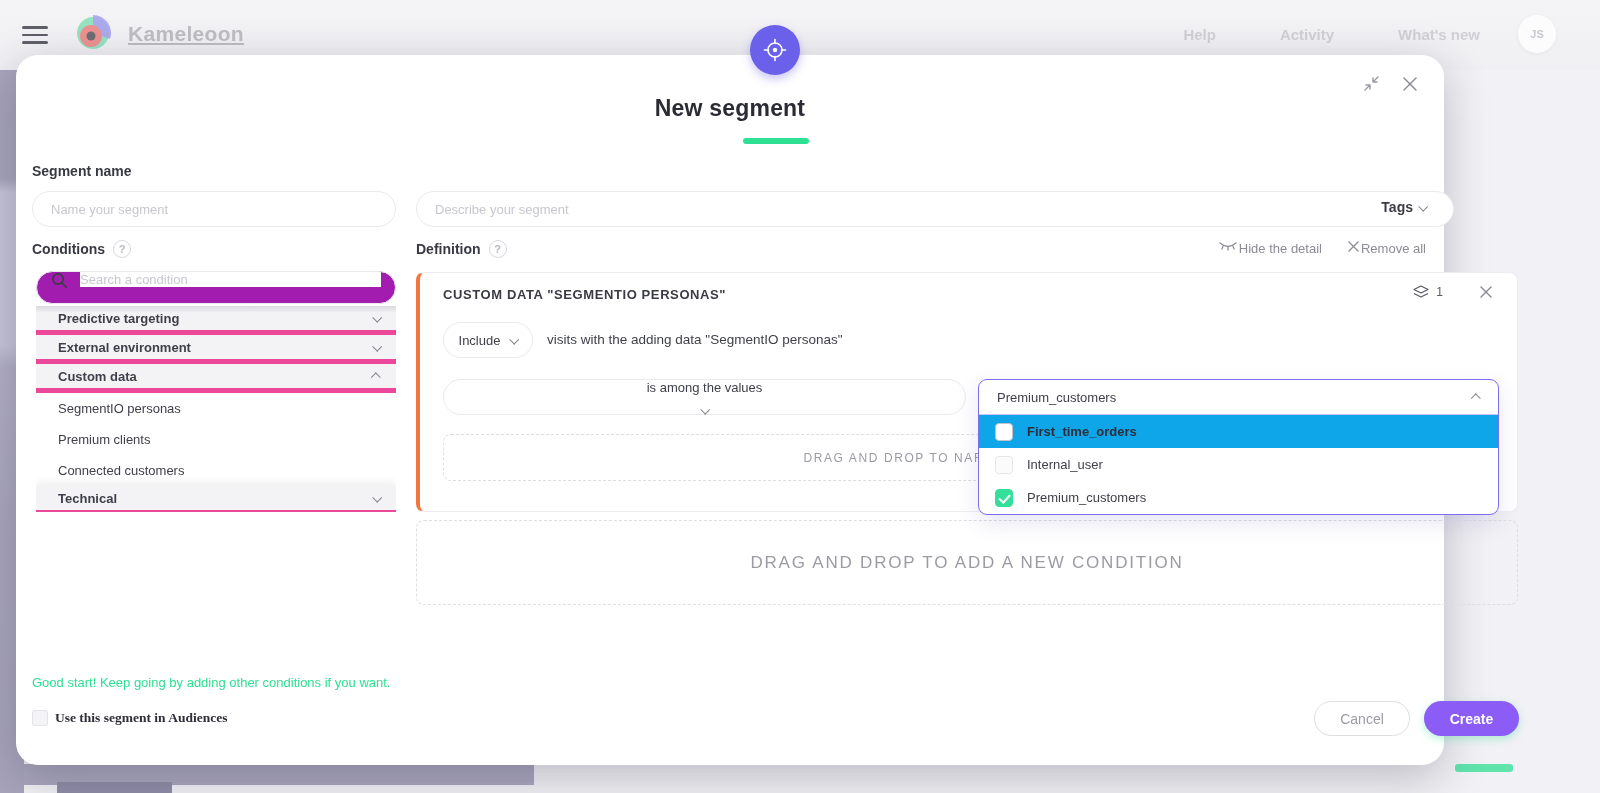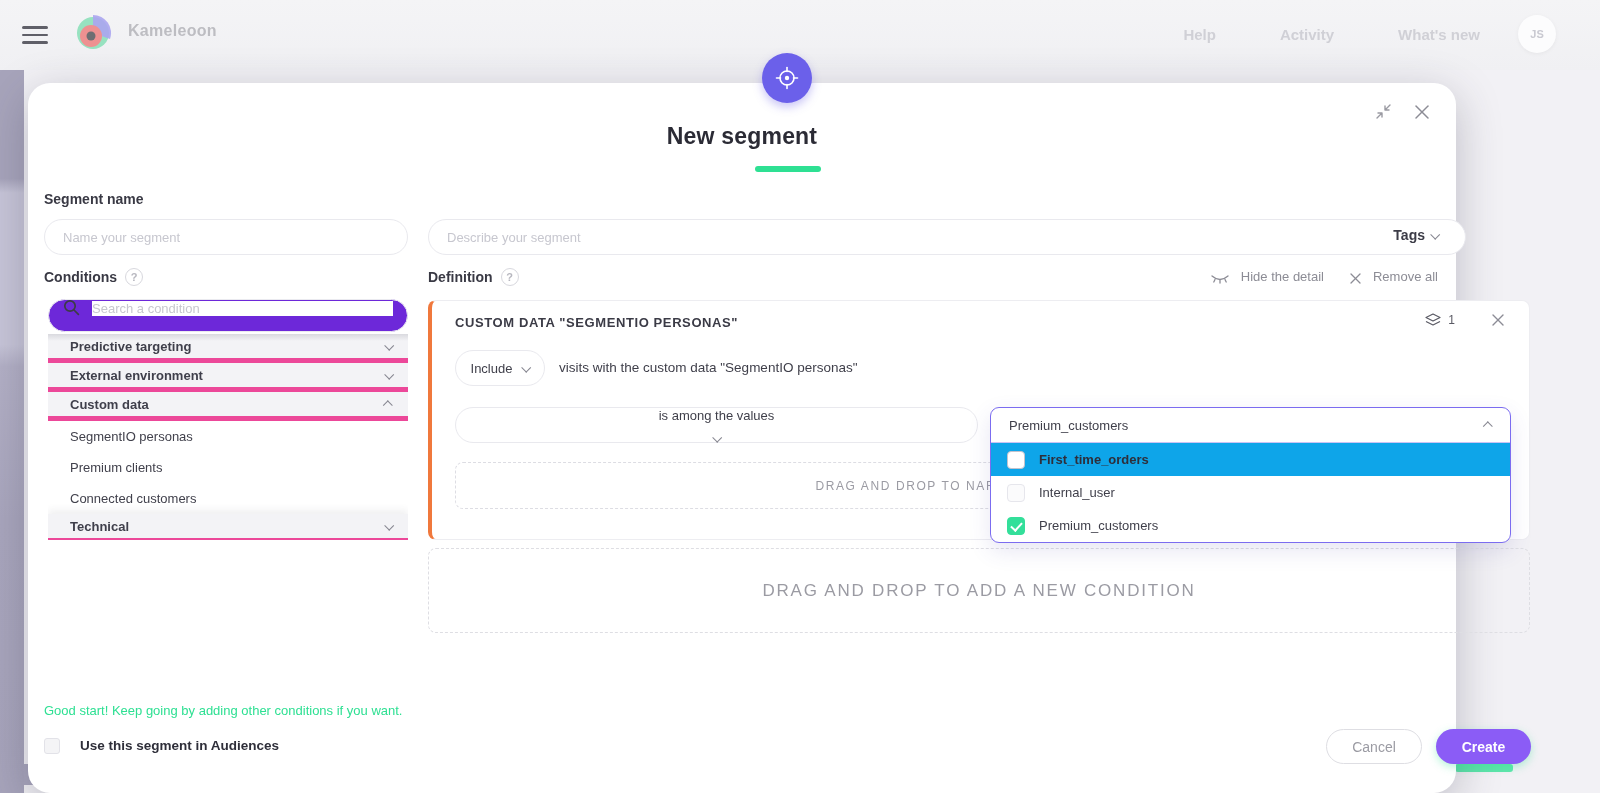--- a/index.html
+++ b/index.html
@@ -9,69 +9,69 @@
     background:#f2f1f5;
     font-family:"Liberation Sans", sans-serif;
     color:#3a3a45;
   }
   
   .topbar { position:absolute; left:0; top:0; width:1600px; height:70px;
     background:linear-gradient(#f4f4f6,#f0f0f3); }
   .hamburger { position:absolute; left:22px; top:26px; width:26px; height:18px; cursor:pointer; }
   .hamburger span { display:block; height:2.5px; background:#5f5f68; border-radius:2px; margin-bottom:5px; }
   .brand-logo { position:absolute; left:72px; top:13px; width:44px; height:44px; }
-  .brand-name { position:absolute; left:128px; top:22px; font-size:16px; font-weight:700;
-    color:#bdbdc2; letter-spacing:.3px; }
+  .brand-name { position:absolute; left:128px; top:22px; font-size:21px; font-weight:700;
+    color:#bdbdc2; letter-spacing:.3px;text-decoration:underline; }
   .topnav { position:absolute; right:120px; top:26px; display:flex; gap:64px; }
   .topnav .navlink { font-size:15px; font-weight:700; color:#d0d0d6; cursor:pointer; }
   .avatar { position:absolute; right:44px; top:15px; width:38px; height:38px; border-radius:50%;
     background:#fcfcfd; box-shadow:0 1px 4px rgba(0,0,0,.05);
     display:flex; align-items:center; justify-content:center;
     font-size:11px; font-weight:700; color:#c9c9d1; }
   
   .strip-left { position:absolute; left:0; top:70px; width:24px; height:723px;
     background:linear-gradient(180deg,#a7a4bb 0%,#a7a4bb 15%,#c7c5d8 17%,#c7c5d8 38%,#b3b0c6 41%,#a9a6bd 62%,#a7a4bb 100%); }
   .band-bottom { position:absolute; left:24px; top:764px; width:510px; height:21px; background:#a9a6bd; }
   .band-bottom-dark { position:absolute; left:57px; top:782px; width:115px; height:11px; background:#8f8ca7; }
   .green-sliver { position:absolute; left:1455px; top:764px; width:58px; height:8px;
     border-radius:3px; opacity:.75; }
   
-  .modal { position:absolute; left:28px; top:55px; width:1428px; height:710px;
-    background:#fff; border-radius:22px; box-shadow:0 12px 45px rgba(45,45,70,.28);margin-top:28px; }
+  .modal { position:absolute; left:16px; top:55px; width:1428px; height:710px;
+    background:#fff; border-radius:22px; box-shadow:0 12px 45px rgba(45,45,70,.28); }
   .modal-icon { position:absolute; left:734px; top:-30px; width:50px; height:50px; border-radius:50%;
     display:flex; align-items:center; justify-content:center; box-shadow:0 4px 10px rgba(100,90,230,.35); }
   .win-controls { position:absolute; right:26px; top:20px; display:flex; gap:22px; align-items:center; }
   .win-controls .ctl { cursor:pointer; color:#9a9aa2; }
   .modal-title { position:absolute; left:0; top:40px; width:100%; text-align:center;
     font-size:23px; font-weight:800; color:#2b2b35; letter-spacing:.2px; }
   .title-underline { position:absolute; left:727px; top:83px; width:66px; height:6px; border-radius:3px; }
   .lbl { font-size:14px; font-weight:700; color:#393944; }
   .seg-name-lbl { position:absolute; left:16px; top:108px; }
   .name-input { position:absolute; left:16px; top:136px; width:364px; height:36px; }
   .desc-input { position:absolute; left:400px; top:136px; width:1038px; height:36px; }
   input.txt { width:100%; height:100%; border:1px solid #e9e9ee; border-radius:18px;
     padding:0 18px; font-size:13px; font-family:"Liberation Sans",sans-serif; color:#3a3a45; outline:none; }
   input.txt::placeholder { color:#c7c7cf; }
   .tags-dd { position:absolute; right:18px; top:144px; display:flex; align-items:center; gap:6px;
     cursor:pointer; font-size:14px; font-weight:700; color:#3c3c47; }
   .row-heads { position:absolute; left:0; top:185px; width:100%; height:20px; }
   .conds-lbl { position:absolute; left:16px; top:0; display:flex; align-items:center; gap:8px; }
   .def-lbl { position:absolute; left:400px; top:0; display:flex; align-items:center; gap:8px; }
   .def-actions { position:absolute; right:18px; top:1px; display:flex; align-items:center; gap:26px; }
-  .action-link { display:flex; align-items:flex-end; gap:12px; font-size:13px; color:#8c8c95; cursor:pointer; }
+  .action-link { display:flex; align-items:flex-start; gap:2px; font-size:13px; color:#8c8c95; cursor:pointer; }
   .qmark { width:18px; height:18px; border:1px solid #d8d8de; border-radius:50%;
     display:inline-flex; align-items:center; justify-content:center;
     font-size:11px; color:#b7b7bf; font-weight:700; cursor:pointer; }
   
   .chev { display:inline-block; width:7px; height:7px; border-right:1.8px solid #85858f;
     border-bottom:1.8px solid #85858f; transform:rotate(45deg) translateY(-1px); }
   .chev.up { transform:rotate(-135deg) translateY(-1px); }
   
   .search-box { position:absolute; left:20px; top:216px; width:360px; height:33px;
-    border:1px solid #eaeaef; border-radius:17px; display:flex; align-items:flex-end; padding:15px 14px; gap:12px; background:#6d28d9; }
+    border:1px solid #eaeaef; border-radius:17px; display:flex; align-items:flex-start; padding:0 14px; gap:12px; background:#a21caf; }
   .search-box input { border:none; outline:none; flex:1; font-size:13px; font-family:"Liberation Sans",sans-serif; color:#3a3a45; }
   .search-box input::placeholder { color:#c7c7cf; }
   .cond-list { position:absolute; left:20px; top:251px; width:360px; height:206px; overflow:hidden;
     box-shadow:0 -1px 0 #e4e4ea inset; }
   .cond-list::before { content:""; position:absolute; left:0; top:0; width:100%; height:7px;
     background:linear-gradient(rgba(60,60,80,.14),rgba(60,60,80,0)); z-index:2; pointer-events:none; }
   .cond-row { height:29px; display:flex; align-items:center; justify-content:space-between;
     padding:0 16px 0 22px; font-size:13px; cursor:pointer; }
   .cond-row.cat { background:#f3f3f6; font-weight:700; color:#3f3f4b; border-bottom:5px solid #ec4899; }
   .cond-row.item { background:#fff; color:#41414c; height:31px; }
@@ -107,21 +107,21 @@
   .val-opt:nth-child(3) .cbx { border-color:#e6e6ec; background:#fbfbfc; }
   .cbx.checked { background:#33df9a; border-color:#33df9a; }
   .cbx.checked::after { content:""; position:absolute; left:5px; top:2px; width:5px; height:9px;
     border-right:2.2px solid #fff; border-bottom:2.2px solid #fff; transform:rotate(42deg); }
   
   .dropzone { position:absolute; left:400px; top:465px; width:1102px; height:85px;
     border:1px dashed #dedee3; border-radius:8px; display:flex; align-items:center; justify-content:center;
     font-size:17px; letter-spacing:1.8px; color:#9b9ba3; }
   
   .hint-msg { position:absolute; left:16px; top:620px; font-size:13px; }
-  .aud-row { position:absolute; left:16px; top:655px; display:flex; gap:20px; cursor:pointer; }
+  .aud-row { position:absolute; left:16px; top:655px; display:flex; gap:7px; cursor:pointer;font-family:Liberation Serif, serif; }
   .aud-cbx { width:16px; height:16px; border:1px solid #e2e2e8; background:#f4f4f6; border-radius:3px; }
   .aud-lbl { font-size:13.5px; font-weight:700; color:#2e2e39; }
   .btn { position:absolute; top:646px; height:35px; border-radius:18px; font-size:14px;
     font-family:"Liberation Sans",sans-serif; cursor:pointer; display:flex; align-items:center; justify-content:center; }
   .btn-cancel { left:1298px; width:96px; background:#fff; border:1px solid #dedee3; color:#9b9ba3; }
   .btn-create { left:1408px; width:95px; border:none; color:#fff; font-weight:700;
     box-shadow:0 3px 8px rgba(46,224,147,.35); }
   svg { display:block; }
 </style>
 </head>
@@ -279,21 +279,21 @@
           <line x1="2" y1="2" x2="12" y2="12"></line>
             <line x1="12" y1="2" x2="2" y2="12"></line>
         </svg>
       </span>
     </div>
 
     <div class="include-pill">
       <span>Include</span>
       <span class="chev"></span>
     </div>
-    <div class="card-desc">visits with the custom data "SegmentIO personas"</div>
+    <div class="card-desc">visits with the adding data "SegmentIO personas"</div>
 
     <div class="op-select">
       <span>is among the values</span>
       <span class="chev"></span>
     </div>
 
     <div class="drop-hint">DRAG AND DROP TO NARROW THE CONDITION</div>
 
     <div class="val-dd" style="border-color: rgb(123, 108, 240);">
       <div class="val-dd-head">

